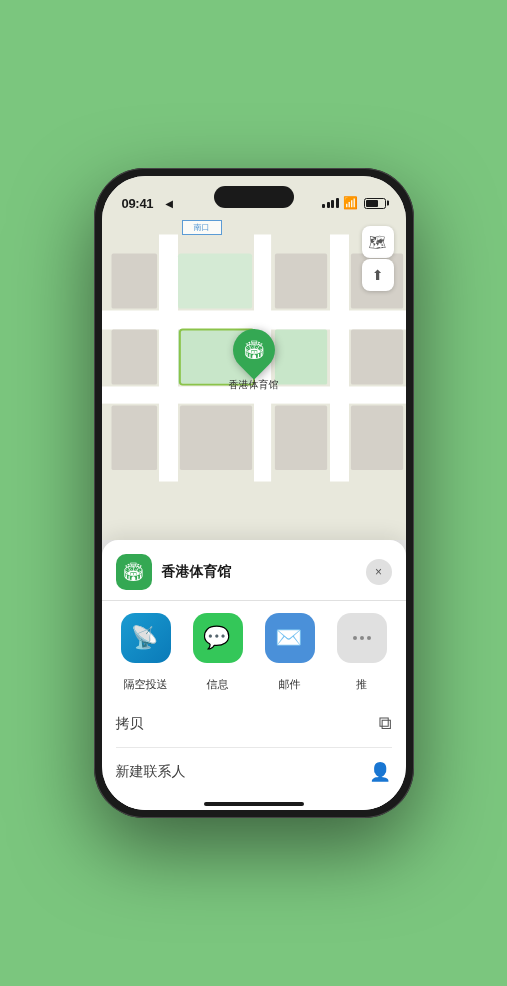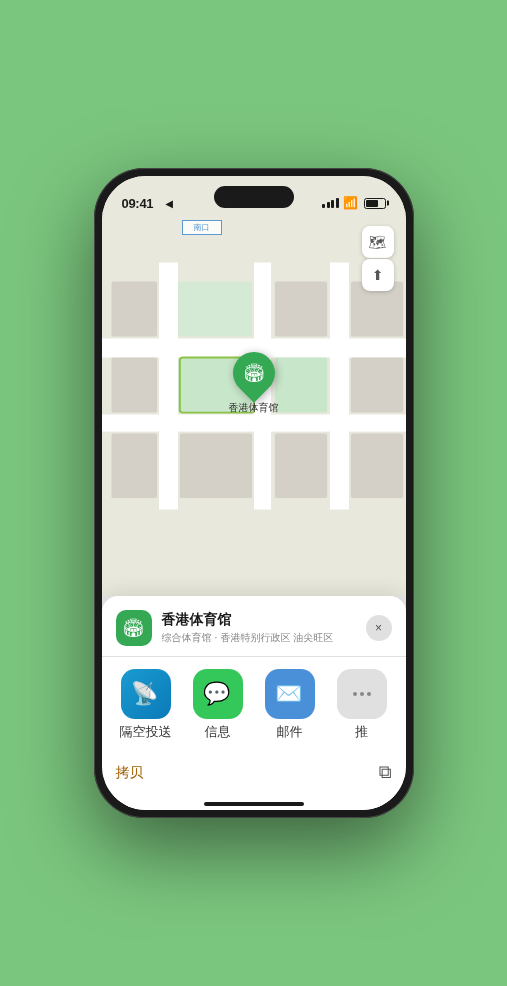--- a/index.html
+++ b/index.html
@@ -286,23 +286,24 @@
       width: 50px;
       height: 50px;
       border-radius: 14px;
       display: flex;
       align-items: center;
       justify-content: center;
       font-size: 24px;
     }
 
     .share-label {
-      font-size: 13px;
+      font-size: 11px;
       color: #333;
       text-align: center;
+      margin-top: 10px;
     }
 
     .airdrop-icon { background: linear-gradient(135deg, #1a9bd1, #0a7ab8); }
     .messages-icon { background: #34c759; }
     .mail-icon { background: #4a90d9; }
     .notes-icon { background: #ffd60a; border: 2px solid #e53935; }
 
     .share-more {
       display: flex;
       flex-direction: column;
@@ -334,21 +335,21 @@
       padding: 13px 0;
       border-bottom: 0.5px solid #e8e8e8;
     }
 
     .action-row:last-child {
       border-bottom: none;
     }
 
     .action-label {
       font-size: 14px;
-      color: #a16207;
+      color: #404040;
     }
 
     .action-icon {
       font-size: 18px;
       color: #555;
     }
 
     
     .home-indicator {
       width: 100%;
@@ -446,21 +447,20 @@
     </div>
 
     <div class="bottom-sheet">
 
       <div class="sheet-header">
         <div class="sheet-venue-icon">
           <span>🏟</span>
         </div>
         <div class="sheet-venue-info">
           <div class="sheet-venue-name">香港体育馆</div>
-          <div class="sheet-venue-sub">综合体育馆 · 香港特别行政区 油尖旺区</div>
         </div>
         <div class="sheet-close-btn">×</div>
       </div>
 
       <div class="share-row">
 
         <div class="share-item">
           <div class="share-icon-box airdrop-icon">
             <span style="color:white; font-size:22px;">📡</span>
           </div>
@@ -494,20 +494,24 @@
         </div>
       </div>
 
       <div class="action-list">
 
         <div class="action-row">
           <span class="action-label">拷贝</span>
           <span class="action-icon">⧉</span>
         </div>
 
+        <div class="action-row">
+          <span class="action-label">新建联系人</span>
+          <span class="action-icon">👤</span>
+        </div>
 
 
 
       </div>
 
       <div class="home-indicator">
         <div class="home-bar"></div>
       </div>
     </div>
   </div>

